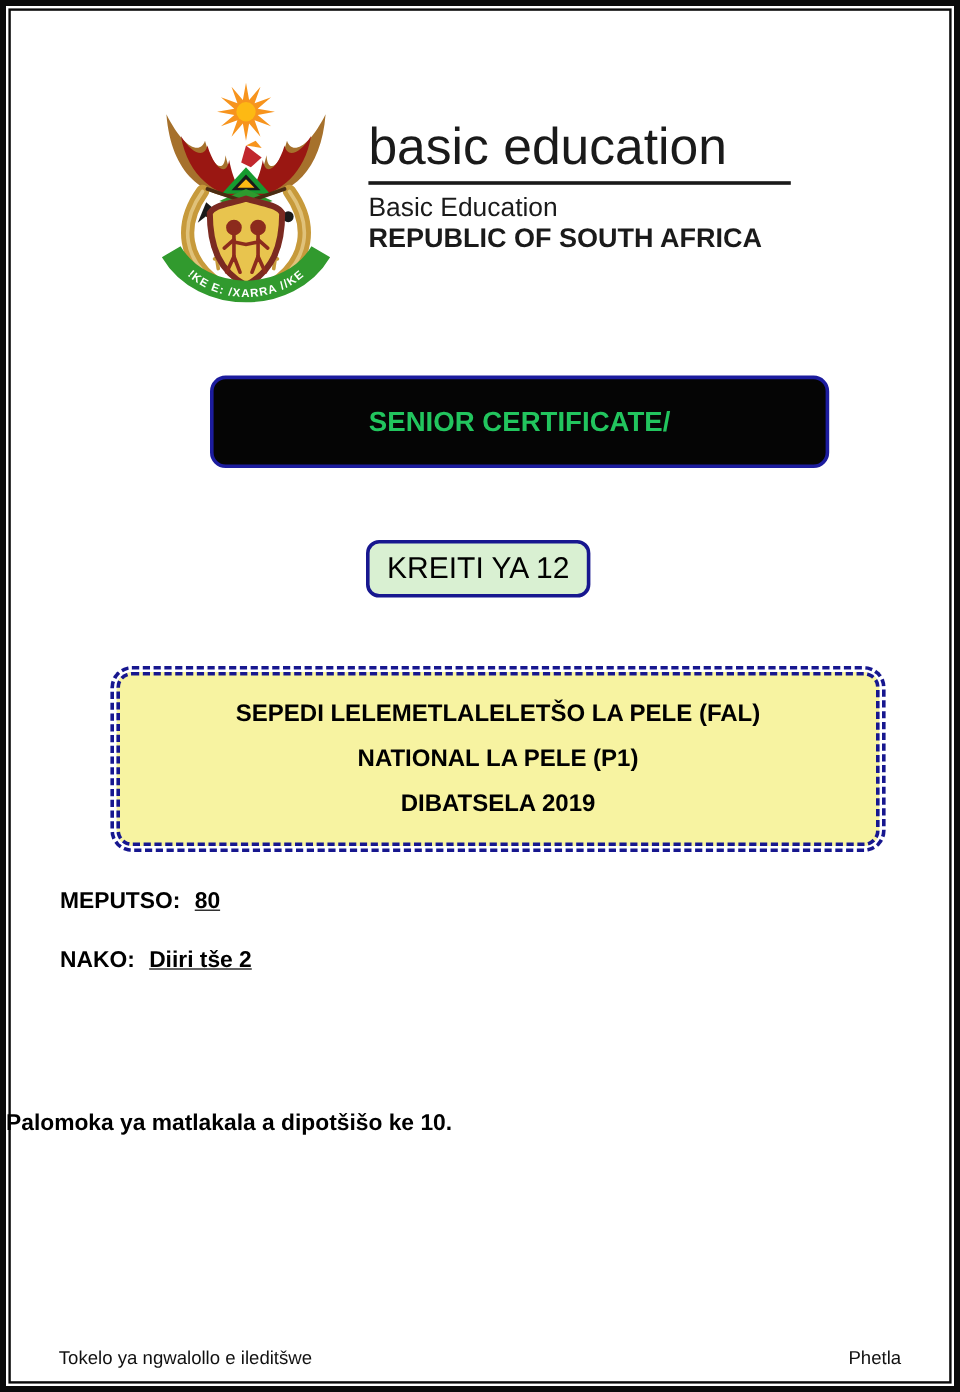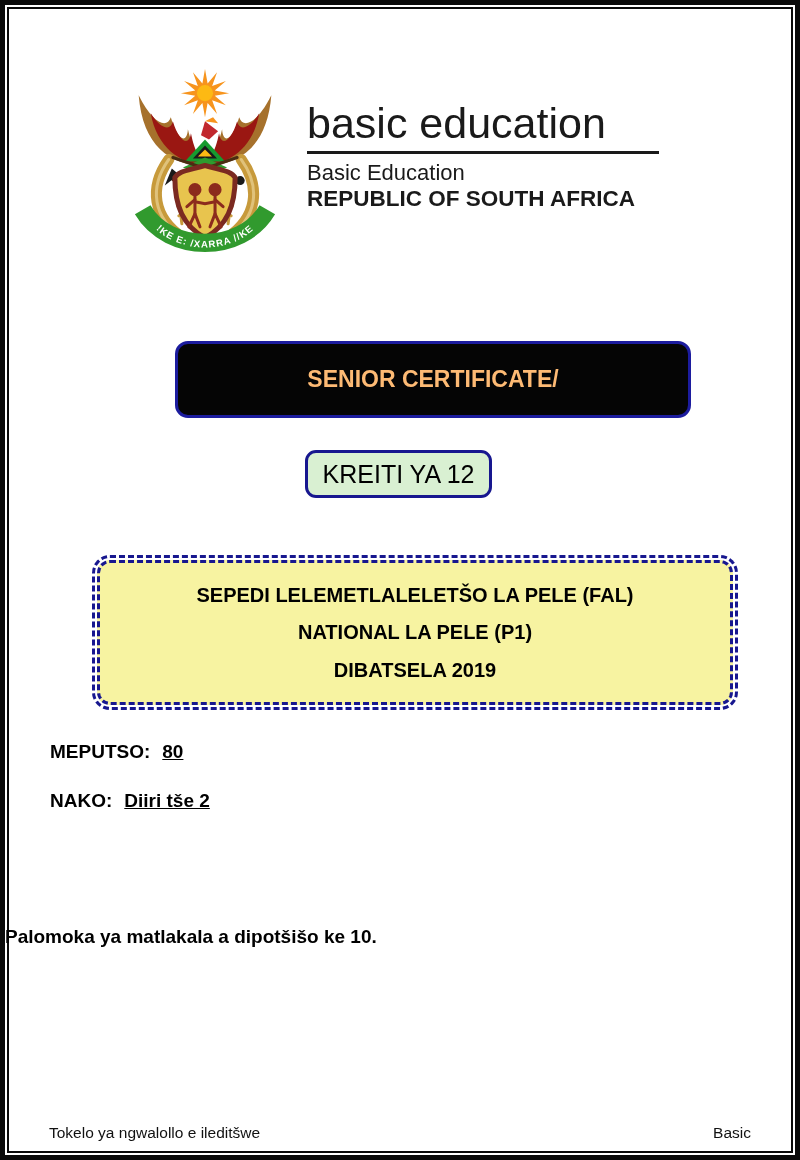--- a/index.html
+++ b/index.html
@@ -27,21 +27,21 @@
   .wordmark { font-size:43px; font-weight:400; color:#1a1a1a; line-height:1.05; letter-spacing:0; }
   .wordmark-rule { width:100%; border-bottom:3px solid #1a1a1a; margin-top:5px; margin-bottom:7px; }
   .dept-line { font-size:22px; line-height:1.12; color:#1a1a1a; }
   .dept-line.bold { font-weight:bold; font-size:22.5px; }
 
   
   .banner {
     position:absolute; top:308px; left:170px; width:516px; height:77px;
     background:#050505; border:3px solid #1c1c9e; border-radius:13px;
     display:flex; flex-direction:column; justify-content:center; align-items:center;
-    color:#fdba74; font-weight:bold; font-size:23px; line-height:1.35; text-align:center;margin-top:28px;
+    color:#22c55e; font-weight:bold; font-size:23px; line-height:1.35; text-align:center;
   }
 
   
   .grade-box {
     position:absolute; top:445px; left:300px; width:187px; height:48px;
     background:#d9f0d2; border:3px solid #17178f; border-radius:11px;
     display:flex; justify-content:center; align-items:center;
     font-weight:normal; font-size:25px; color:#000;
   }
 
@@ -176,15 +176,15 @@
     </div>
     <div class="row">
       <span>NAKO:</span><span class="value">Diiri tše 2</span>
     </div>
   </div>
 
   <div class="note">Palomoka ya matlakala a dipotšišo ke 10.</div>
 
   <div class="footer">
     <span>Tokelo ya ngwalollo e ileditšwe</span>
-    <span>Basic</span>
+    <span>Phetla</span>
   </div>
 </div>
 
 </body></html>

